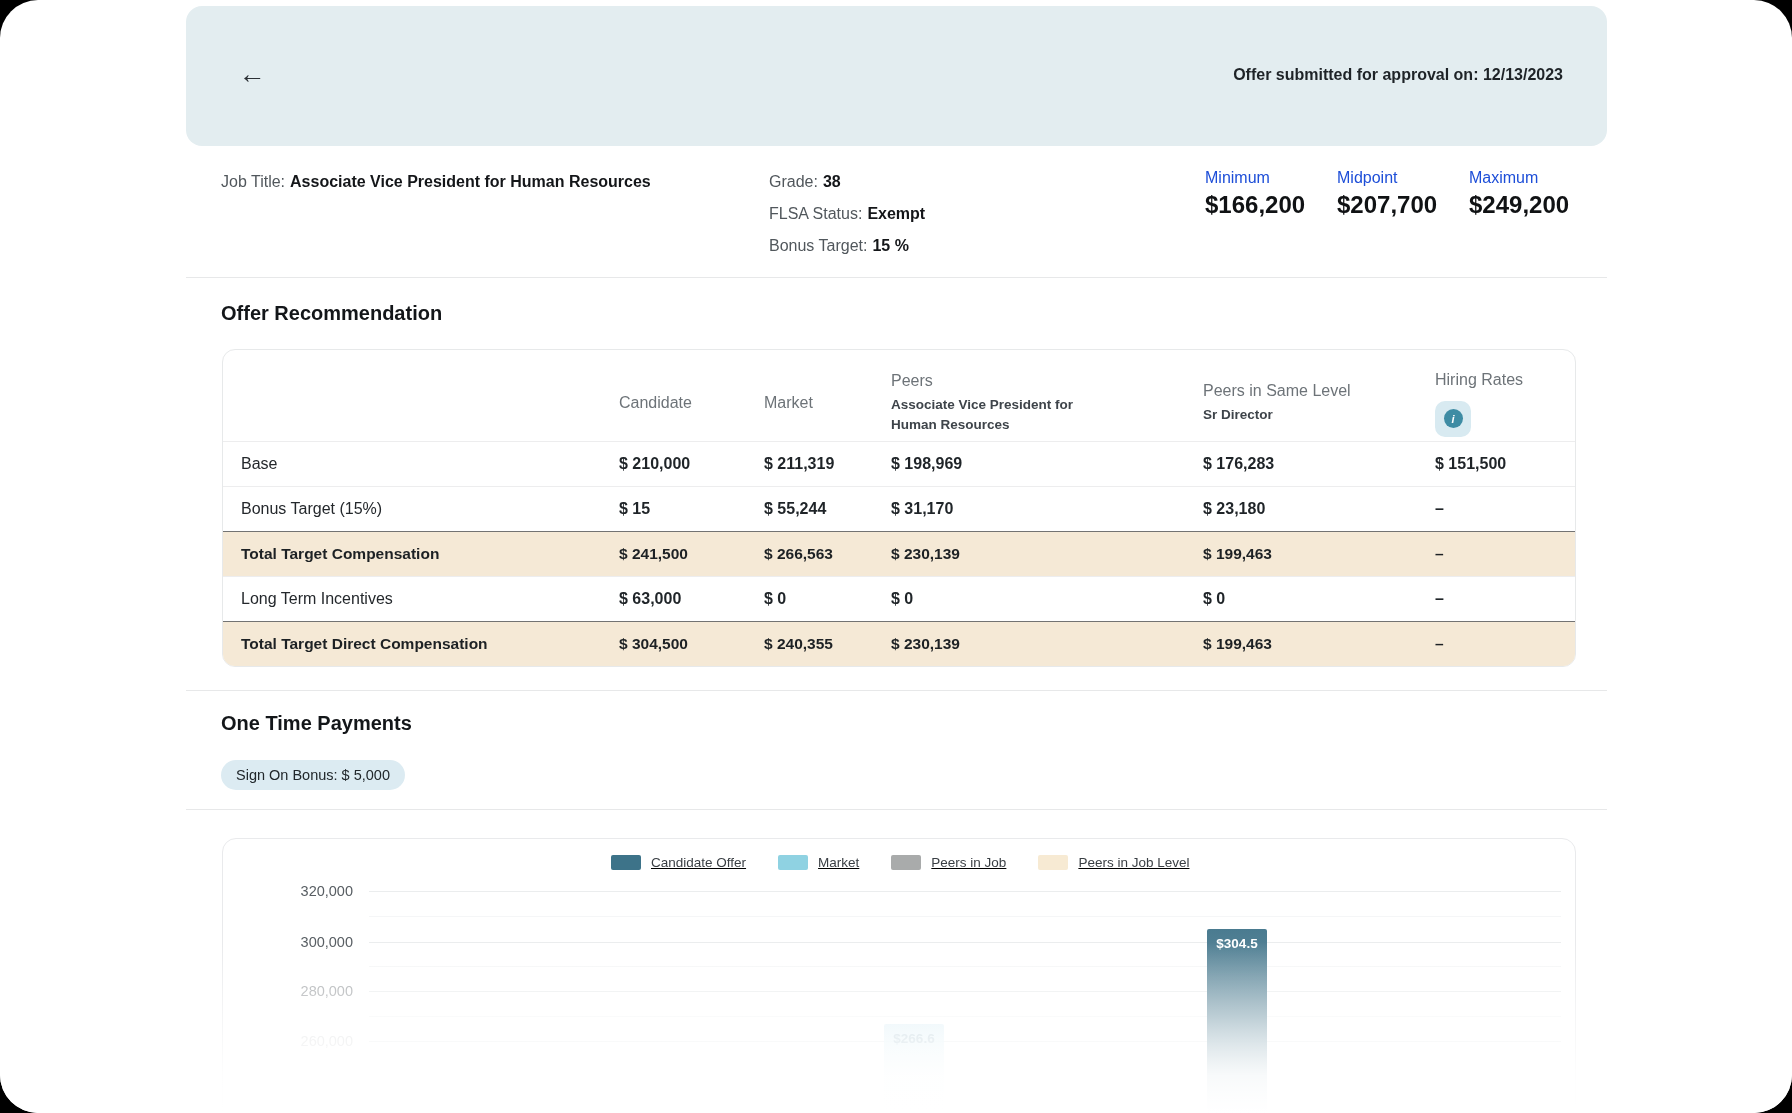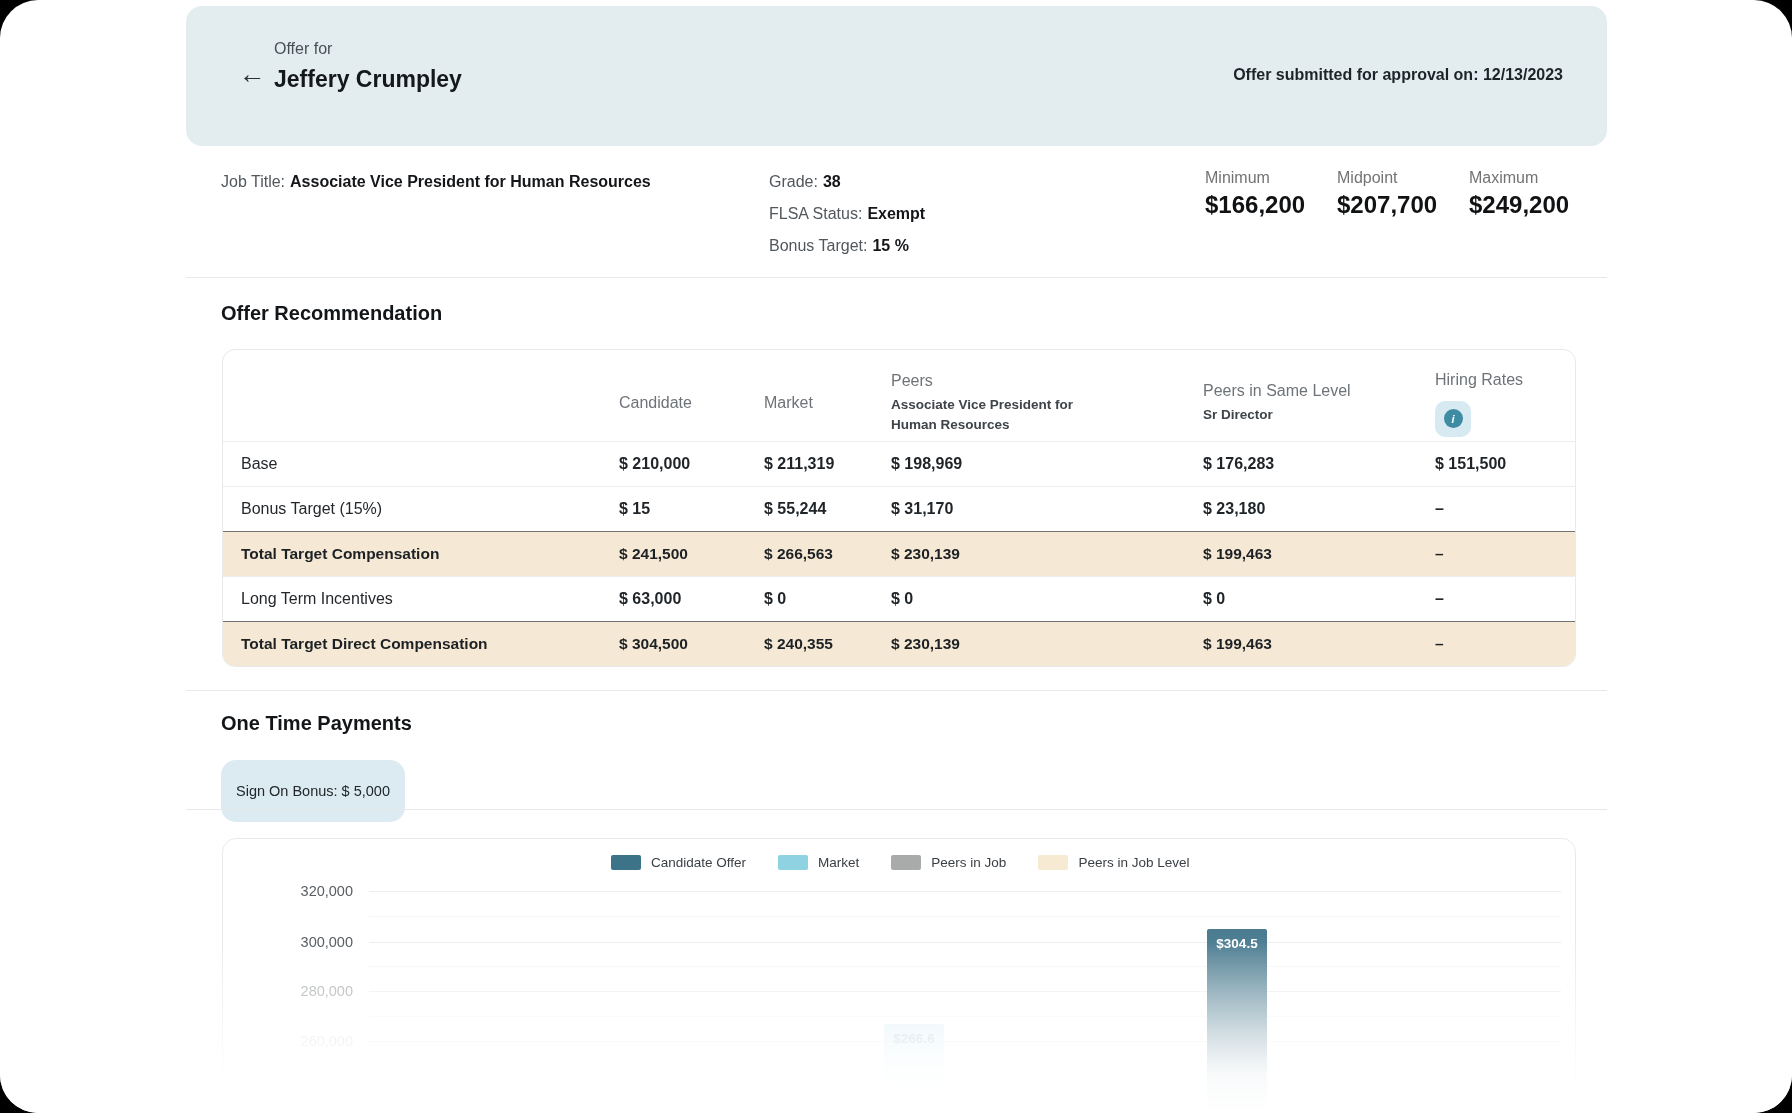--- a/index.html
+++ b/index.html
@@ -17,21 +17,21 @@
   .hdr-submitted{position:absolute;right:44px;top:60px;font-size:16px;font-weight:600;color:#1e2327;}
 
   
   .job-section{position:absolute;left:186px;top:146px;width:1421px;height:131px;}
   .job-col{position:absolute;top:20px;font-size:16px;color:#51575c;}
   .job-col .jrow{height:32px;line-height:32px;white-space:nowrap;}
   .job-col b{color:#141619;font-weight:700;margin-left:5px;}
   .job-col1{left:35px;text-align:right;}
   .job-col2{left:583px;}
   .range-stat{position:absolute;top:22px;}
-  .range-label{font-size:16px;color:#737373;line-height:20px;}
+  .range-label{font-size:16px;color:#1d4ed8;line-height:20px;}
   .range-value{font-size:24px;font-weight:700;color:#101214;line-height:30px;margin-top:2px;white-space:nowrap;}
   .rs-min{left:1019px;} .rs-mid{left:1151px;} .rs-max{left:1283px;}
 
   .divider{position:absolute;left:186px;width:1421px;height:0;border-top:1px solid #e7e8e9;}
 
   .section-title{position:absolute;left:221px;font-size:20px;font-weight:700;color:#131619;}
 
   
   .table-card{position:absolute;left:222px;top:349px;width:1354px;height:318px;
     border:1px solid #e7e9ea;border-radius:13px;box-sizing:border-box;overflow:hidden;background:#fff;}
@@ -47,27 +47,27 @@
     font-weight:700;display:flex;align-items:center;justify-content:center;font-style:italic;}
   .t-row{height:45px;border-top:1px solid #ededee;font-size:16px;color:#24282c;}
   .t-row .cell{white-space:nowrap;}
   .t-row .c-label{color:#24282c;}
   .t-row .num{font-weight:600;color:#1f2428;}
   .t-row.highlight{background:#f5e9d6;border-top:1px solid #737373;}
   .t-row.highlight .c-label,.t-row.highlight .num{font-weight:700;color:#1d2124;font-size:15.5px;}
 
   
   .chip{position:absolute;left:221px;top:760px;height:30px;border-radius:15px;background:#dcebf2;
-    display:inline-flex;align-items:center;padding:16px 15px;font-size:14.5px;color:#21272b;}
+    display:inline-flex;align-items:center;padding:0 15px;font-size:14.5px;color:#21272b;}
 
   
   .chart-card{position:absolute;left:222px;top:838px;width:1354px;height:400px;
     border:1px solid #e9eaec;border-radius:14px;box-sizing:border-box;background:#fff;}
   .legend{position:absolute;left:388px;top:16px;display:flex;gap:32px;align-items:center;}
-  .legend-item{display:flex;align-items:center;gap:10px;cursor:pointer;}
+  .legend-item{display:flex;align-items:center;gap:10px;cursor:pointer;text-decoration:underline;}
   .legend-swatch{width:30px;height:15px;border-radius:2px;}
   .sw-candidate{background:#3d7389;} .sw-market{background:#8fd2e2;}
   .sw-peersjob{background:#a9abab;} .sw-peerslevel{background:#f7ead3;}
   .legend-label{font-size:13.5px;color:#3a3f44;}
   .ytick{position:absolute;left:0;width:130px;text-align:right;font-size:14.5px;color:#575d62;line-height:18px;}
   .yt0{top:43px;} .yt1{top:94px;} .yt2{top:143px;opacity:.55;} .yt3{top:193px;opacity:.22;}
   .gline{position:absolute;left:146px;width:1192px;height:0;}
   .gmajor{border-top:1px solid #ebedee;} .gminor{border-top:1px solid #f5f6f7;}
   .bar{position:absolute;width:60px;border-radius:2px 2px 0 0;}
   .bar-market{left:661px;top:185px;height:130px;
@@ -83,24 +83,20 @@
 </style>
 </head>
 <body>
 
 <div class="page">
 
   <div class="header-band">
     <button class="back-btn">
       <span>←</span>
     </button>
-    <div class="hdr-text">
-      <div class="hdr-eyebrow">Offer for</div>
-      <div class="hdr-name">Jeffery Crumpley</div>
-    </div>
     <div class="hdr-submitted">Offer submitted for approval on: 12/13/2023</div>
   </div>
 
   <div class="job-section">
     <div class="job-col job-col1">
       <div class="jrow"><span>Job Title:</span><b>Associate Vice President for Human Resources</b></div>
     </div>
     <div class="job-col job-col2">
       <div class="jrow"><span>Grade:</span><b>38</b></div>
       <div class="jrow"><span>FLSA Status:</span><b>Exempt</b></div>

